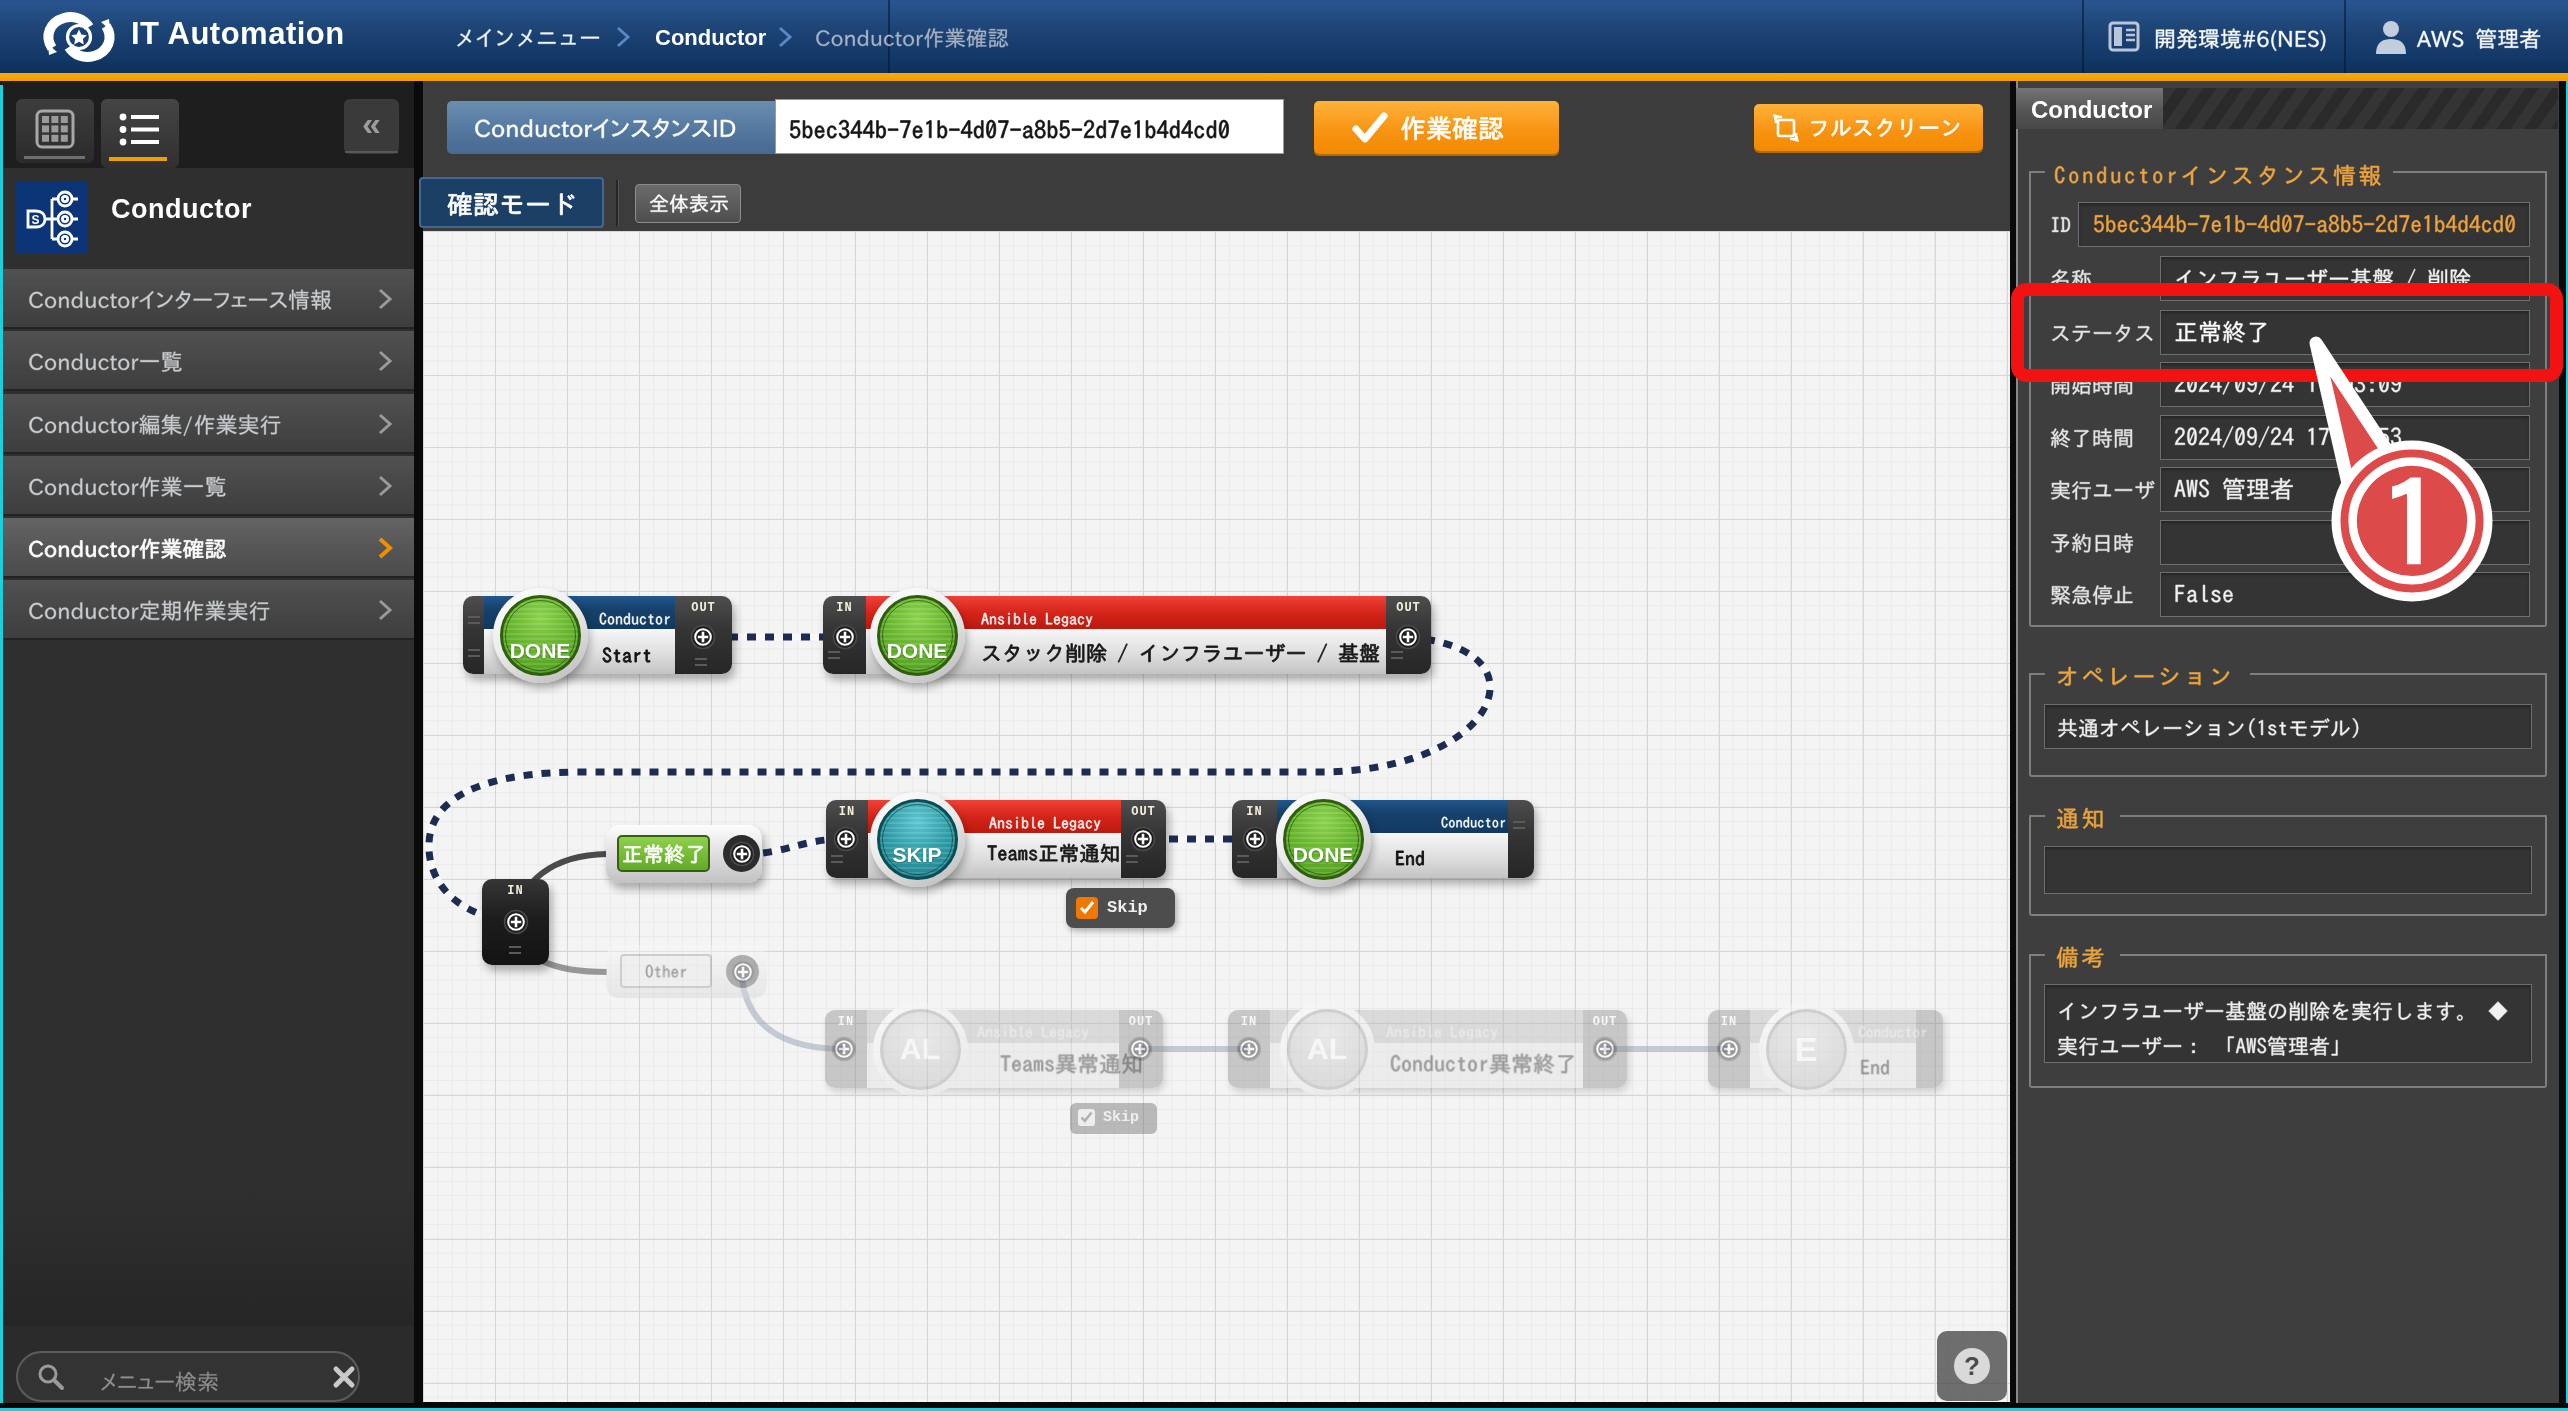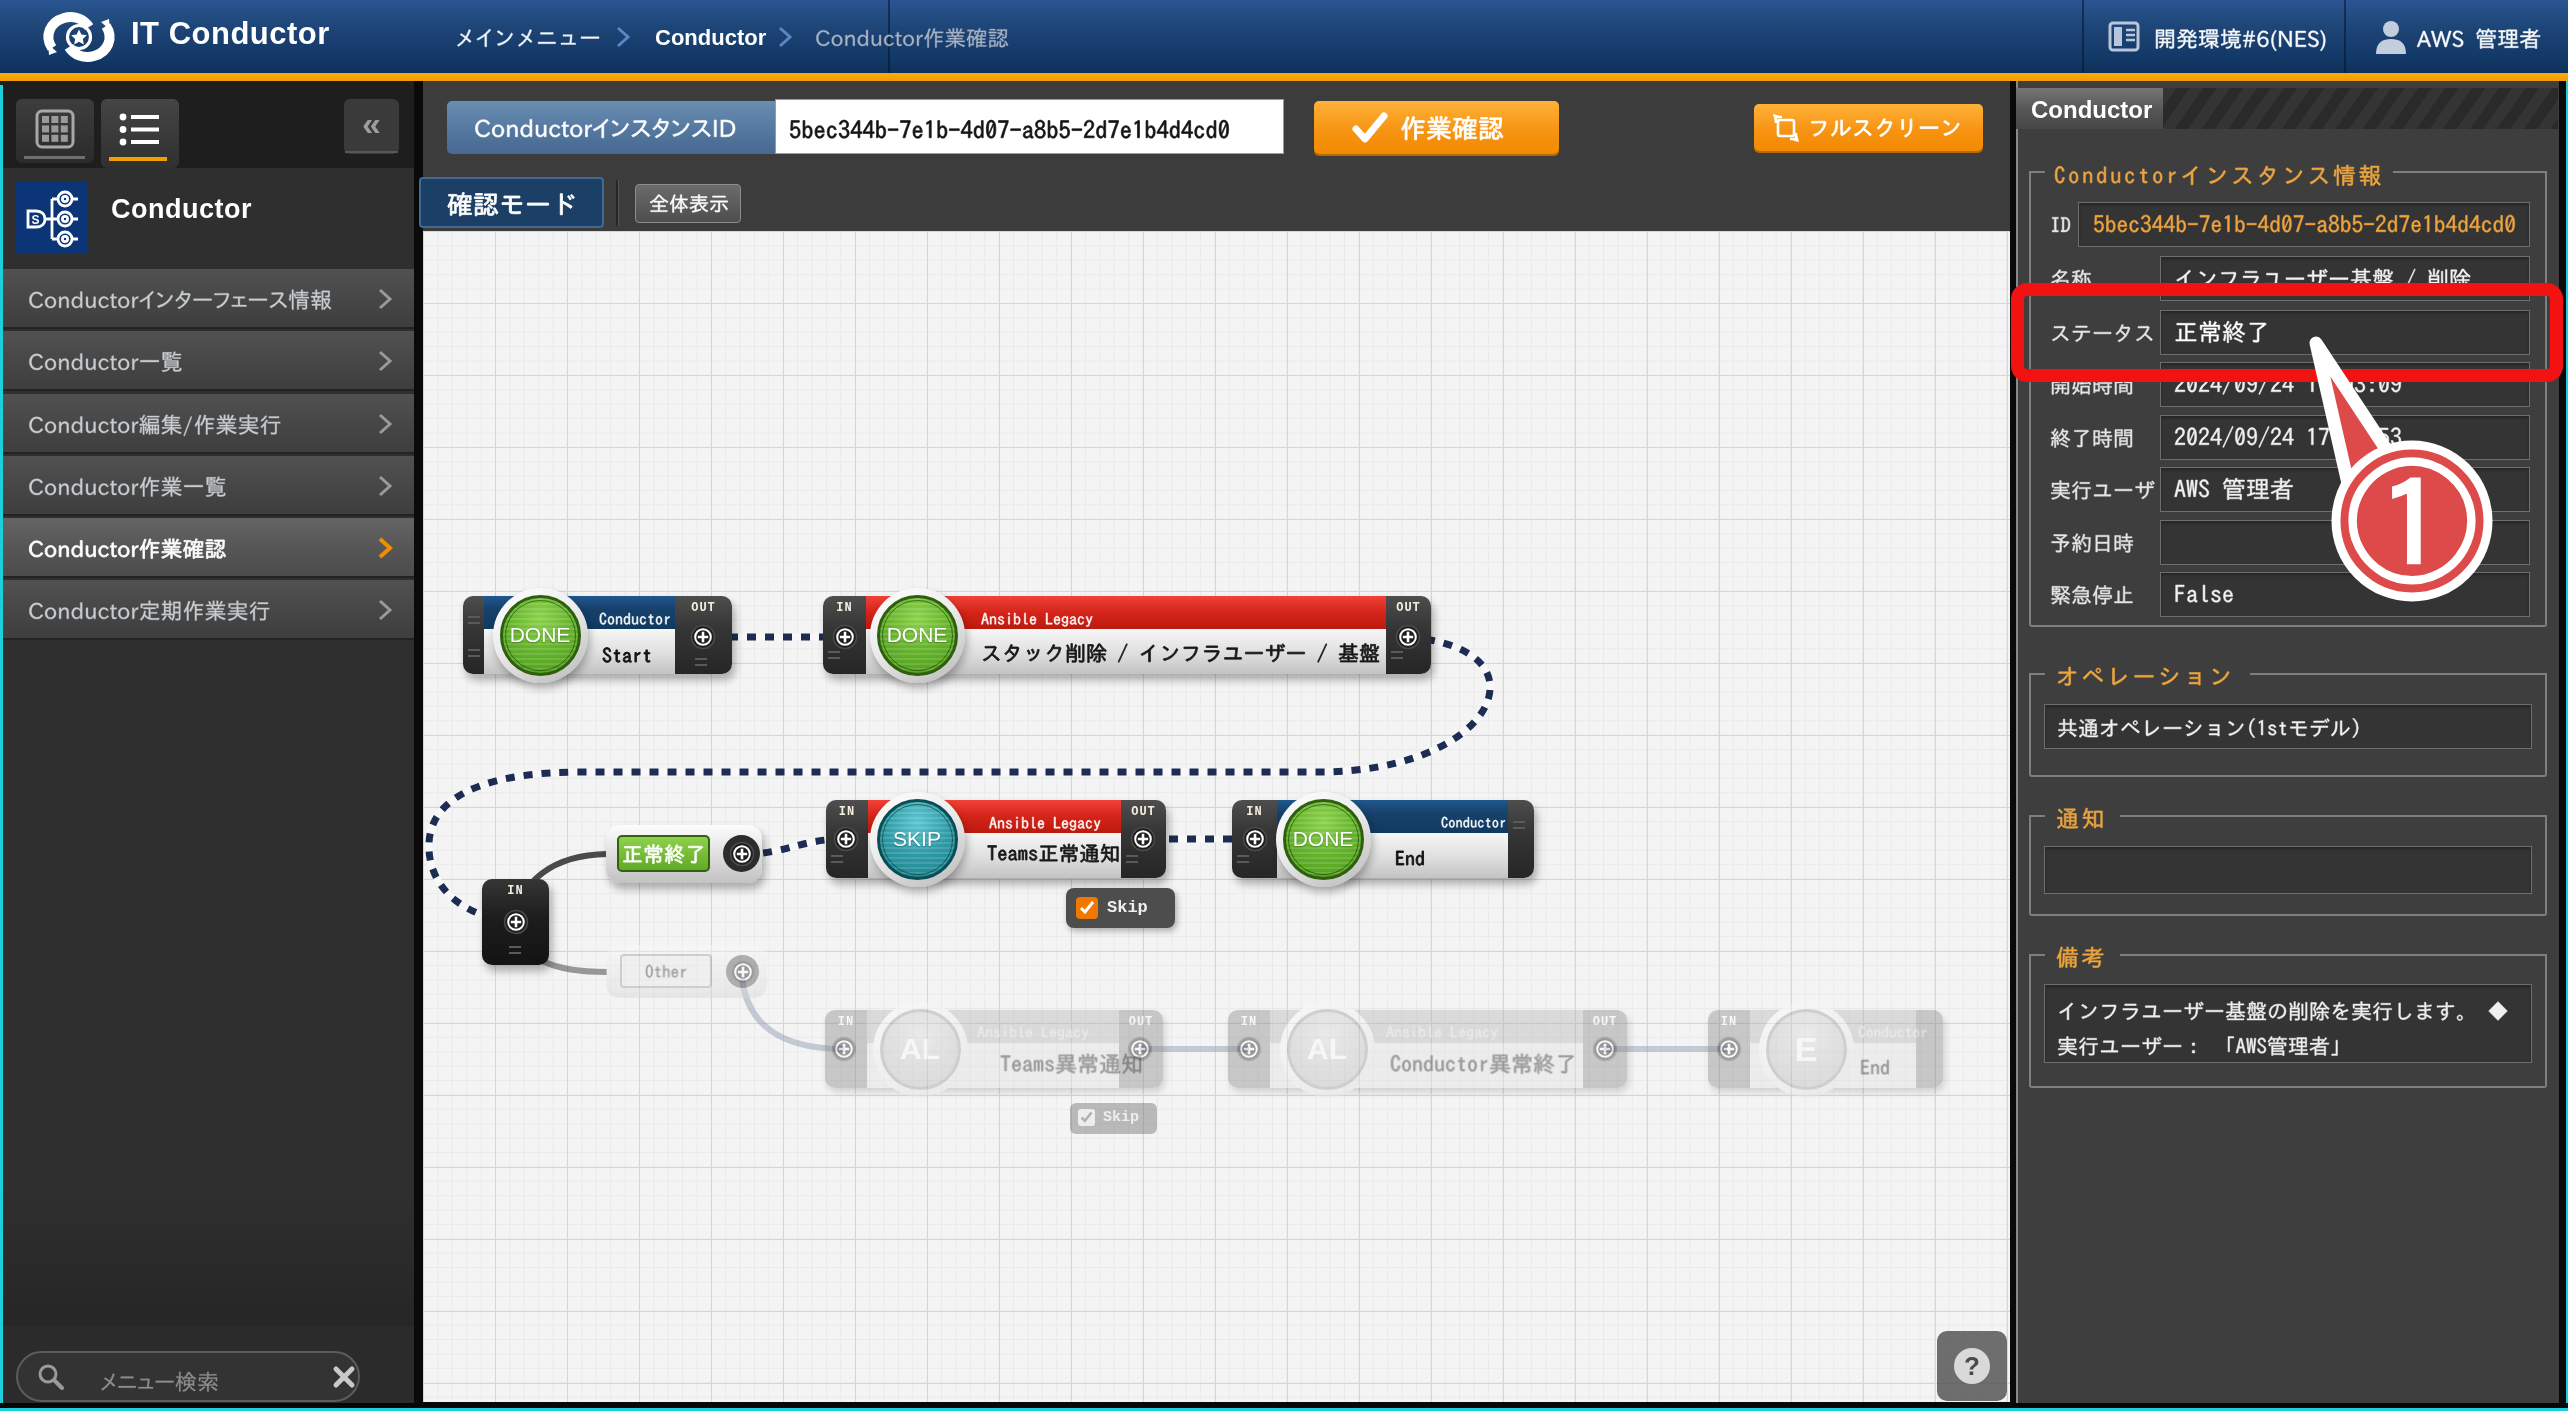--- a/index.html
+++ b/index.html
@@ -5,39 +5,39 @@
 body{width:2568px;height:1411px;position:relative;overflow:hidden;background:#0a0a0a;
  font-family:"Liberation Sans",sans-serif;-webkit-font-smoothing:antialiased}
 .nodew{position:absolute;border-radius:10px;overflow:hidden;box-shadow:3px 6px 9px rgba(0,0,0,.30)}
 .blk{position:absolute;background:linear-gradient(180deg,#4e4e4e,#353535 42%,#262626)}
 .hdrnavy{background:linear-gradient(180deg,#20578f,#16416b 40%,#113a62)}
 .hdrred{background:linear-gradient(180deg,#f04237,#d42318 52%,#bb1a0f)}
 .bodysil{background:linear-gradient(180deg,#f7f7f7,#dedede 55%,#c3c3c3)}
 .circ{position:absolute;border-radius:50%;background:linear-gradient(150deg,#ffffff,#ececec 45%,#b8b8b8);box-shadow:2px 5px 9px rgba(0,0,0,.28)}
 .circ i{position:absolute;left:7px;top:7px;width:81px;height:81px;border-radius:50%;display:block}
 .circ em{position:absolute;left:12px;top:12px;width:71px;height:71px;border-radius:50%;border:1.6px solid rgba(15,40,5,.55);display:block}
-.circ b{position:absolute;left:0;top:0;width:95px;height:95px;display:flex;align-items:center;justify-content:center;color:#fff;font-weight:normal;font-size:21px;letter-spacing:0;text-shadow:0 1px 2px rgba(0,0,0,.3)}
+.circ b{position:absolute;left:0;top:16px;width:95px;height:95px;display:flex;align-items:center;justify-content:center;color:#fff;font-weight:bold;font-size:21px;letter-spacing:0;text-shadow:0 1px 2px rgba(0,0,0,.3)}
 .iolab{position:absolute;width:100%;text-align:center;color:#f4eedd;font-weight:bold;font-family:"Liberation Mono",monospace;font-size:12px;letter-spacing:1px;top:5px}
 
 </style></head><body>
 <div style="position:absolute;left:0;top:0;width:2568px;height:73px;background:linear-gradient(180deg,#2a5590 0%,#1b4272 45%,#123968 78%,#0d3058 100%)"></div>
 <div style="position:absolute;left:888px;top:0;width:2px;height:73px;background:rgba(5,20,45,.55)"></div>
 <div style="position:absolute;left:2082px;top:0;width:2px;height:73px;background:rgba(5,20,45,.55)"></div>
 <div style="position:absolute;left:2344px;top:0;width:2px;height:73px;background:rgba(5,20,45,.55)"></div>
 <div style="position:absolute;left:0;top:73px;width:2568px;height:8px;background:linear-gradient(180deg,#fcaa13,#f09d00)"></div>
 <svg style="position:absolute;left:40px;top:8px" width="78" height="58" viewBox="0 0 78 58">
     <g fill="none" stroke="#fff">
       <path d="M12 40 C4 28 10 14 24 10 C34 7 44 11 49 19" stroke-width="10"></path>
       <path d="M66 18 C74 30 68 44 54 48 C44 51 34 47 29 39" stroke-width="10"></path>
       <circle cx="39" cy="29" r="11.5" stroke-width="3.2"></circle>
     </g>
     <path d="M39 21.5 l2.4 4.9 5.4.8 -3.9 3.8 .9 5.4 -4.8-2.6 -4.8 2.6 .9-5.4 -3.9-3.8 5.4-.8z" fill="#fff"></path>
     <path d="M8 36 l9 8 -8 3z M70 22 l-9-8 8-3z" fill="#fff"></path>
   </svg>
-<div style="position:absolute;left:131px;top:16px;font-size:31px;font-weight:bold;color:#fff;letter-spacing:.5px">IT Conductor</div>
+<div style="position:absolute;left:131px;top:16px;font-size:31px;font-weight:bold;color:#fff;letter-spacing:.5px">IT Automation</div>
 <div style="position:absolute;left:655px;top:25px;font-size:22px;font-weight:bold;color:#fff">Conductor</div>
 <svg style="position:absolute;left:614px;top:26px" width="190" height="24" viewBox="0 0 190 24">
     <path d="M4 2 L14 11 L4 20 M166 2 L176 11 L166 20" fill="none" stroke="#5d87c4" stroke-width="3"></path>
   </svg>
 <svg style="position:absolute;left:2108px;top:21px" width="34" height="32" viewBox="0 0 34 32">
     <rect x="2" y="2" width="28" height="27" rx="3" fill="none" stroke="#b9c6da" stroke-width="3"></rect>
     <rect x="6" y="6" width="8" height="19" fill="#b9c6da"></rect>
     <path d="M18 9 h9 M18 14 h9 M18 19 h9" stroke="#b9c6da" stroke-width="2.5"></path>
   </svg>
 <svg style="position:absolute;left:2374px;top:18px" width="34" height="38" viewBox="0 0 34 38">

